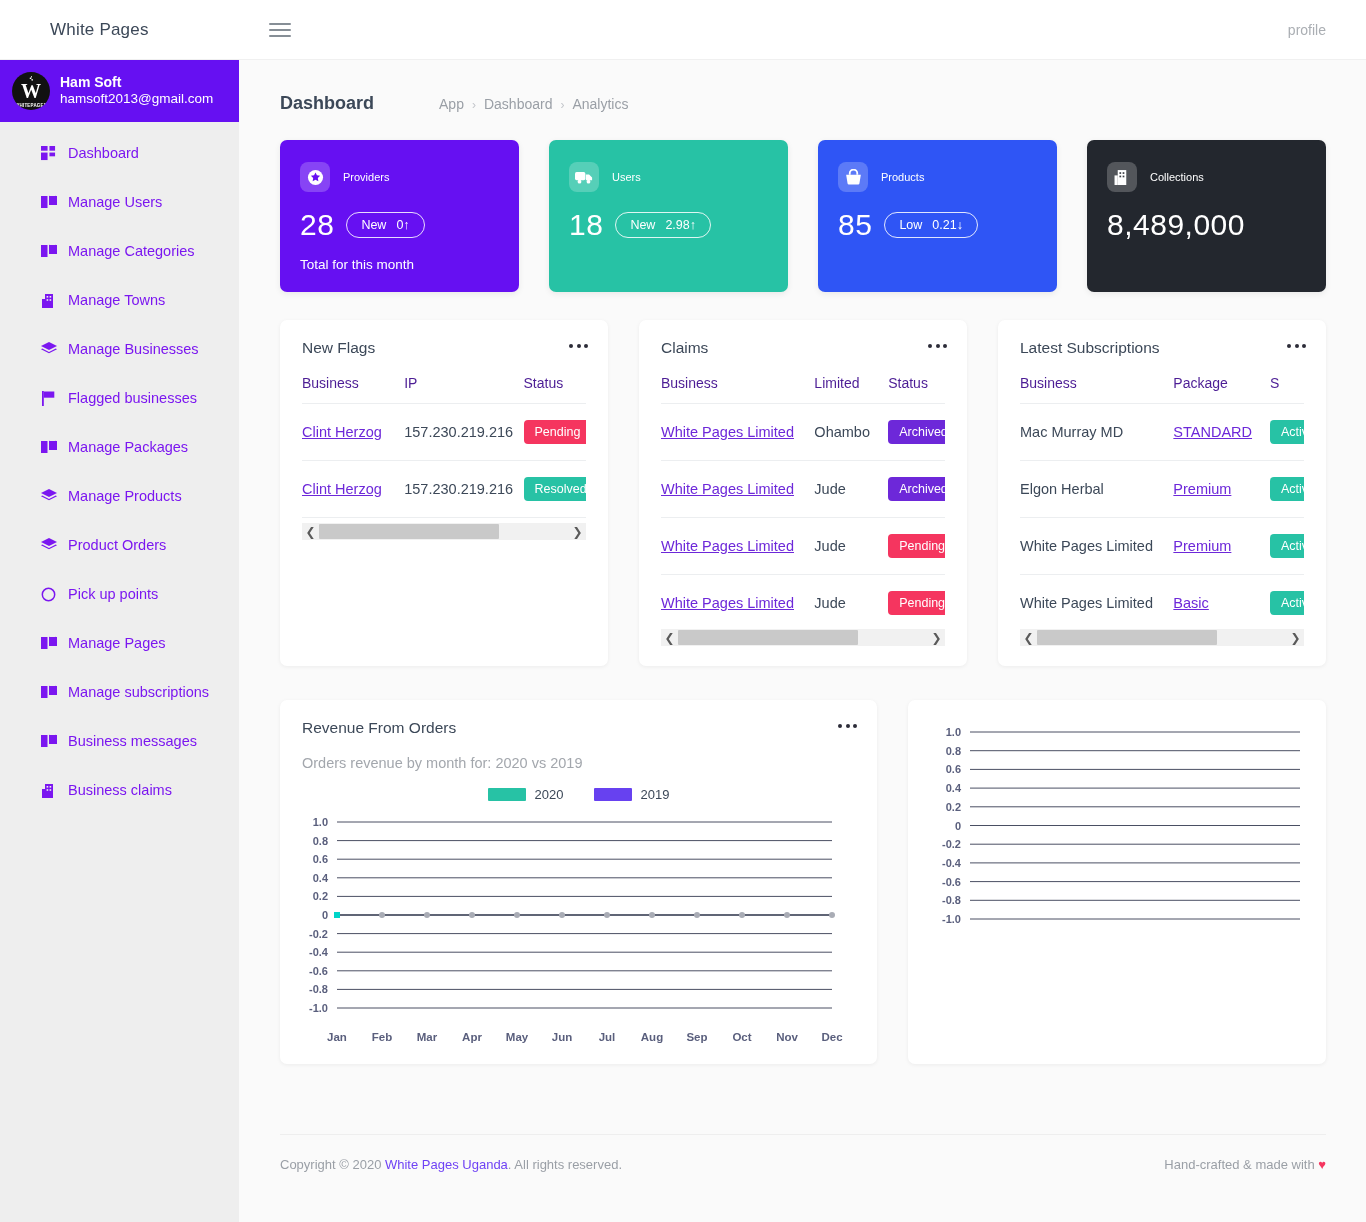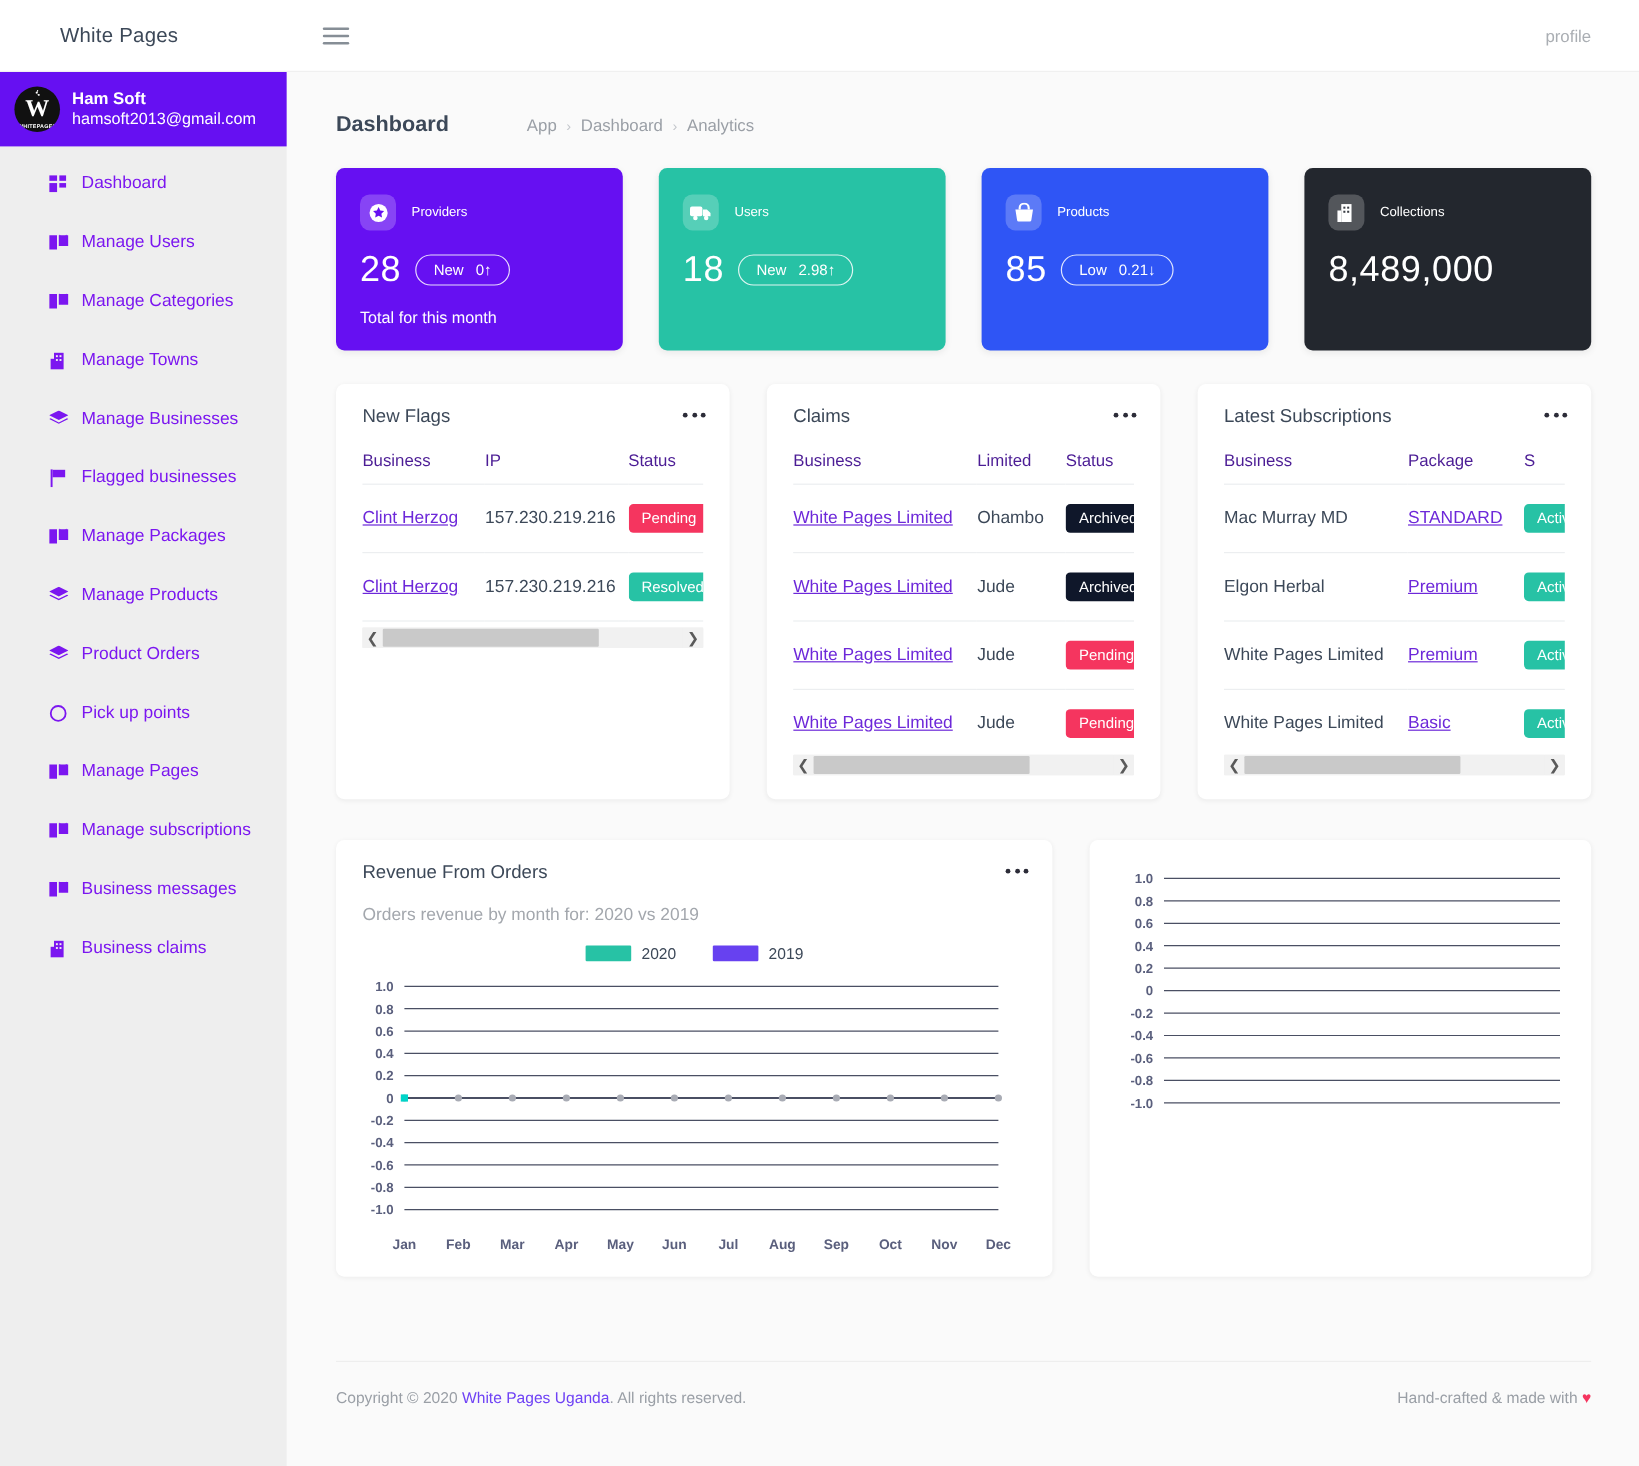--- a/index.html
+++ b/index.html
@@ -150,21 +150,21 @@
     color:#3c4858; white-space: nowrap; overflow: hidden;
   }
   .tbl tr:last-child td { border-bottom: 1px solid #eceef0; }
   .lnk { color:#6d28d9; cursor: pointer; text-decoration: underline; }
   .badge {
     display:inline-block; color:#fff; font-size: 12.5px;
     padding: 5px 11px; border-radius: 4px; font-weight: 400;
   }
   .badge.pending { background:#f5355f; }
   .badge.resolved { background:#27c2a5; }
-  .badge.archived { background:#0f172a; }
+  .badge.archived { background:#6d28d9; }
   .badge.active { background:#27c2a5; }
 
   .hscroll {
     position:absolute; left: 22px; right: 22px;
     height: 17px; background: #f1f1f1;
     display:flex; align-items:center;
     border-radius: 1px;
   }
   .hscroll .arrow {
     width: 17px; height:17px; flex:0 0 17px;

